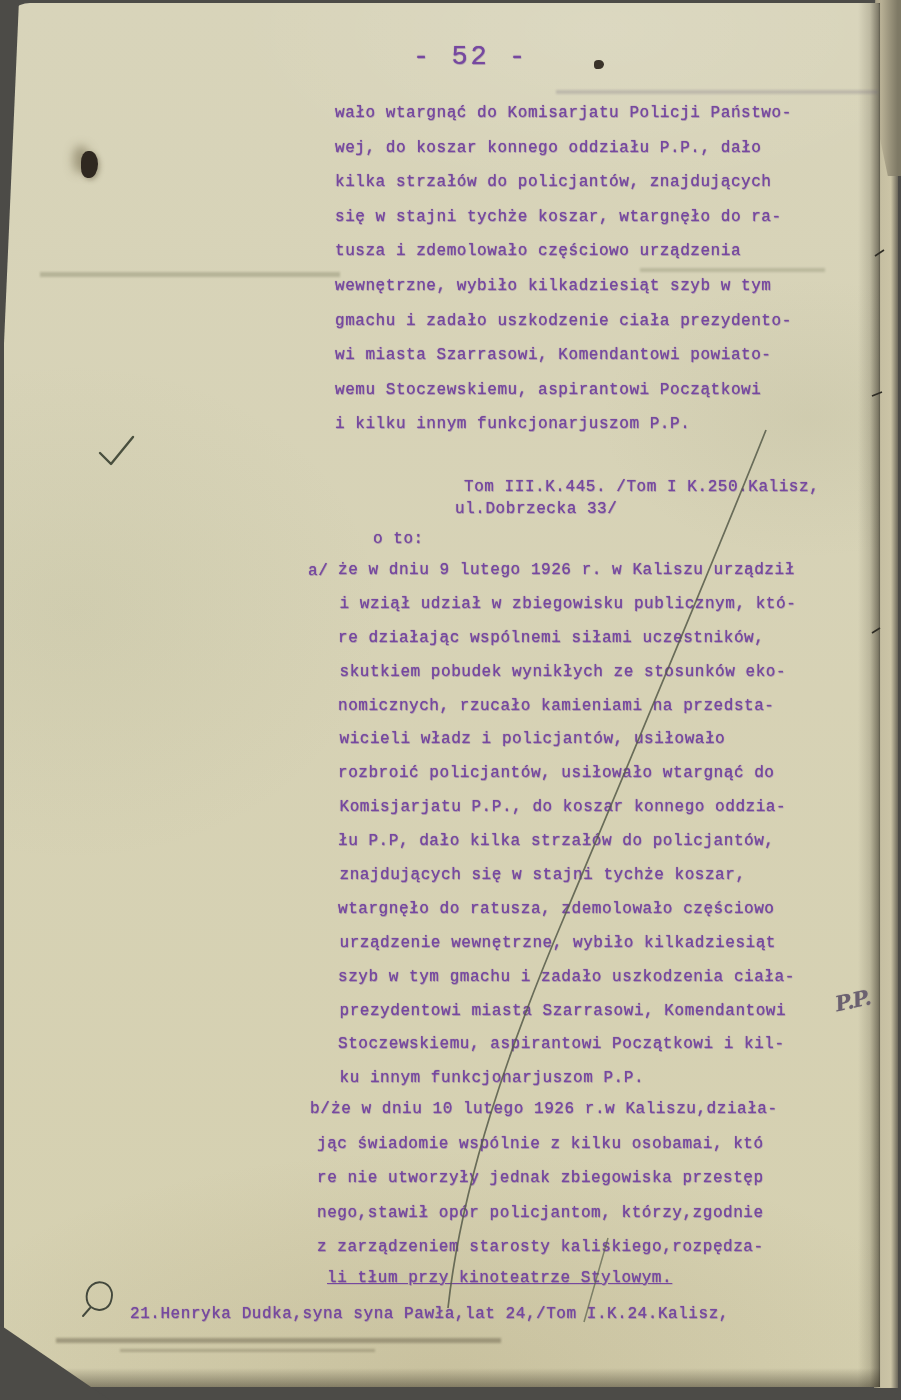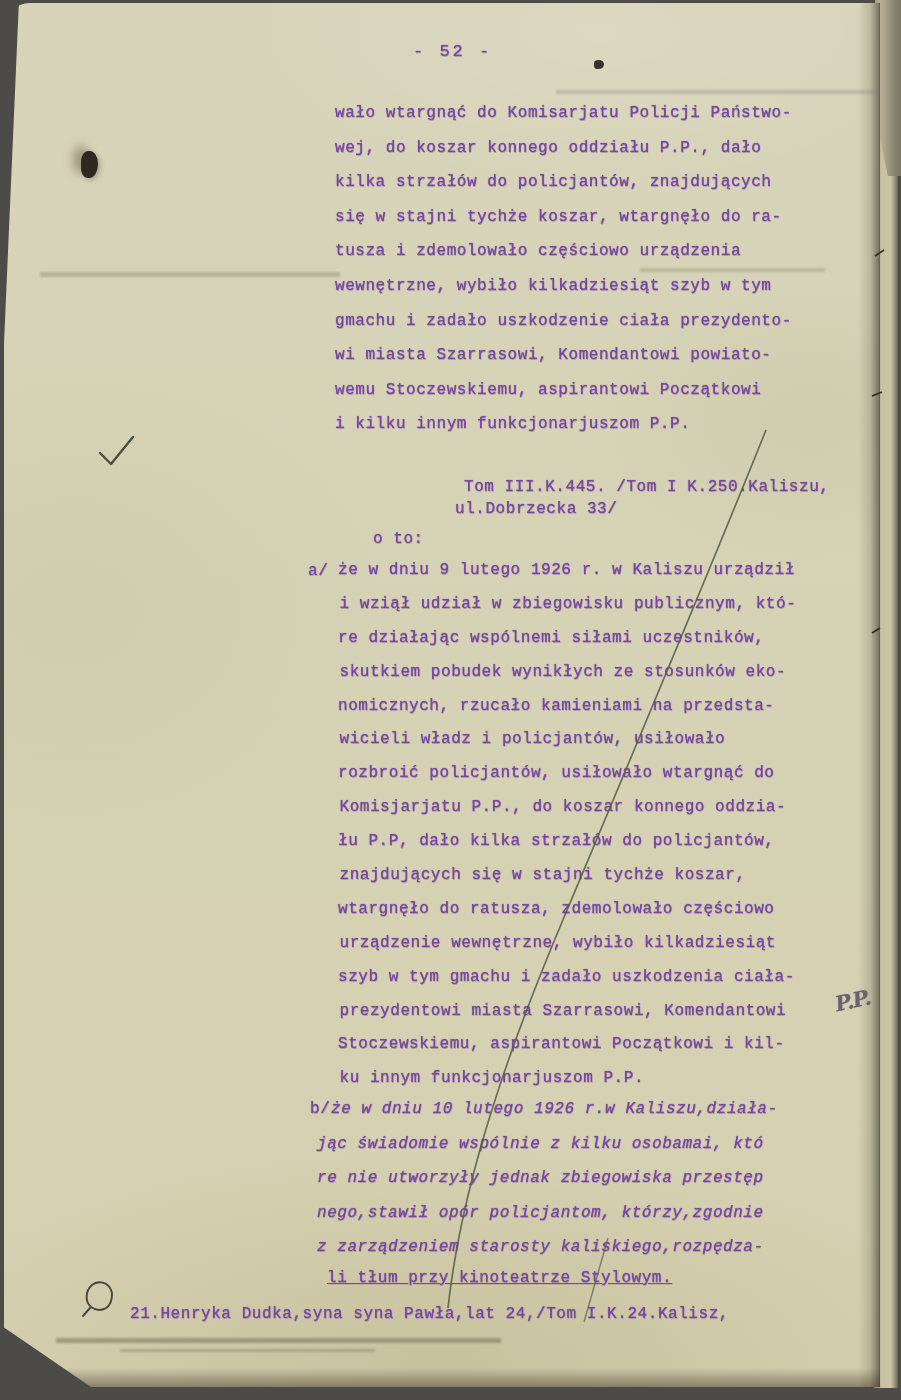--- a/index.html
+++ b/index.html
@@ -39,25 +39,25 @@
   .g2{left:40px;top:272px;width:300px;height:5px;background:rgba(105,110,80,0.30);}
   .g2b{left:640px;top:268px;width:185px;height:4px;background:rgba(105,110,82,0.26);}
   .g3{left:56px;top:1338px;width:445px;height:5px;background:rgba(92,86,64,0.42);}
   .g4{left:120px;top:1349px;width:255px;height:3px;background:rgba(92,86,64,0.30);}
   
   .typed{position:absolute;color:#7648a0;font-size:16px;letter-spacing:0.55px;white-space:pre;
          text-shadow:0 0 1px rgba(104,58,148,0.85),0.5px 0.6px 0 rgba(104,58,148,0.30);}
   .tline{white-space:pre;}
   .cont .tline{height:34.6px;line-height:34.6px;}
   .alines .tline{height:33.9px;line-height:33.9px;}
-  .blines .tline{height:34.5px;line-height:34.5px;font-style:italic;}
+  .blines .tline{height:34.5px;line-height:34.5px;}
   .blines .tline:first-child{padding-left:14px;}
   .alines .tline:nth-child(even){transform:translateX(1.5px);}
   .single{line-height:24px;}
-  .pagenum{font-size:17px;letter-spacing:3px;}
+  .pagenum{font-size:27px;letter-spacing:3px;}
   
   .hand-pp{position:absolute;left:835px;top:988px;font-family:"DejaVu Serif",serif;
            font-style:italic;font-weight:bold;font-size:21px;color:#6b6170;
            transform:rotate(-12deg);letter-spacing:-1px;
            text-shadow:0 0 1px rgba(100,90,110,0.6);}
   .marks{position:absolute;left:0;top:0;pointer-events:none;}
 </style>
 </head>
 <body>
 
@@ -75,21 +75,21 @@
   <div class="ghost g3"></div>
   <div class="ghost g4"></div>
   <div class="blob ink-blob"></div>
   <div class="blob dot-top"></div>
 
   <div class="typed pagenum" style="left:413px;top:42px;">- 52 -</div>
 
   <div class="typed cont" style="left:335px;top:96px;"><div class="tline">wało wtargnąć do Komisarjatu Policji Państwo-</div><div class="tline">wej, do koszar konnego oddziału P.P., dało</div><div class="tline">kilka strzałów do policjantów, znajdujących</div><div class="tline">się w stajni tychże koszar, wtargnęło do ra-</div><div class="tline">tusza i zdemolowało częściowo urządzenia</div><div class="tline">wewnętrzne, wybiło kilkadziesiąt szyb w tym</div><div class="tline">gmachu i zadało uszkodzenie ciała prezydento-</div><div class="tline">wi miasta Szarrasowi, Komendantowi powiato-</div><div class="tline">wemu Stoczewskiemu, aspirantowi Początkowi</div><div class="tline">i kilku innym funkcjonarjuszom P.P.</div></div>
 
 
-  <div class="typed single" style="left:464px;top:475px;">Tom III.K.445. /Tom I K.250.Kaliszu,</div>
+  <div class="typed single" style="left:464px;top:475px;">Tom III.K.445. /Tom I K.250.Kalisz,</div>
   <div class="typed single" style="left:455px;top:497px;">ul.Dobrzecka 33/</div>
 
   <div class="typed single" style="left:373px;top:527px;">o to:</div>
 
   <div class="typed single" style="left:308px;top:559px;">a/</div>
   <div class="typed alines" style="left:338px;top:554px;"><div class="tline">że w dniu 9 lutego 1926 r. w Kaliszu urządził</div><div class="tline">i wziął udział w zbiegowisku publicznym, któ-</div><div class="tline">re działając wspólnemi siłami uczestników,</div><div class="tline">skutkiem pobudek wynikłych ze stosunków eko-</div><div class="tline">nomicznych, rzucało kamieniami na przedsta-</div><div class="tline">wicieli władz i policjantów, usiłowało</div><div class="tline">rozbroić policjantów, usiłowało wtargnąć do</div><div class="tline">Komisjarjatu P.P., do koszar konnego oddzia-</div><div class="tline">łu P.P, dało kilka strzałów do policjantów,</div><div class="tline">znajdujących się w stajni tychże koszar,</div><div class="tline">wtargnęło do ratusza, zdemolowało częściowo</div><div class="tline">urządzenie wewnętrzne, wybiło kilkadziesiąt</div><div class="tline">szyb w tym gmachu i zadało uszkodzenia ciała-</div><div class="tline">prezydentowi miasta Szarrasowi, Komendantowi</div><div class="tline">Stoczewskiemu, aspirantowi Początkowi i kil-</div><div class="tline">ku innym funkcjonarjuszom P.P.</div></div>
 
   <div class="typed single" style="left:310px;top:1097px;">b/</div>
   <div class="typed blines" style="left:317px;top:1092px;"><div class="tline">że w dniu 10 lutego 1926 r.w Kaliszu,działa-</div><div class="tline">jąc świadomie wspólnie z kilku osobamai, któ</div><div class="tline">re nie utworzyły jednak zbiegowiska przestęp</div><div class="tline">nego,stawił opór policjantom, którzy,zgodnie</div><div class="tline">z zarządzeniem starosty kaliskiego,rozpędza-</div></div>
   <div class="typed single" style="left:327px;top:1266px;text-decoration:underline;">li tłum przy kinoteatrze Stylowym.</div>

